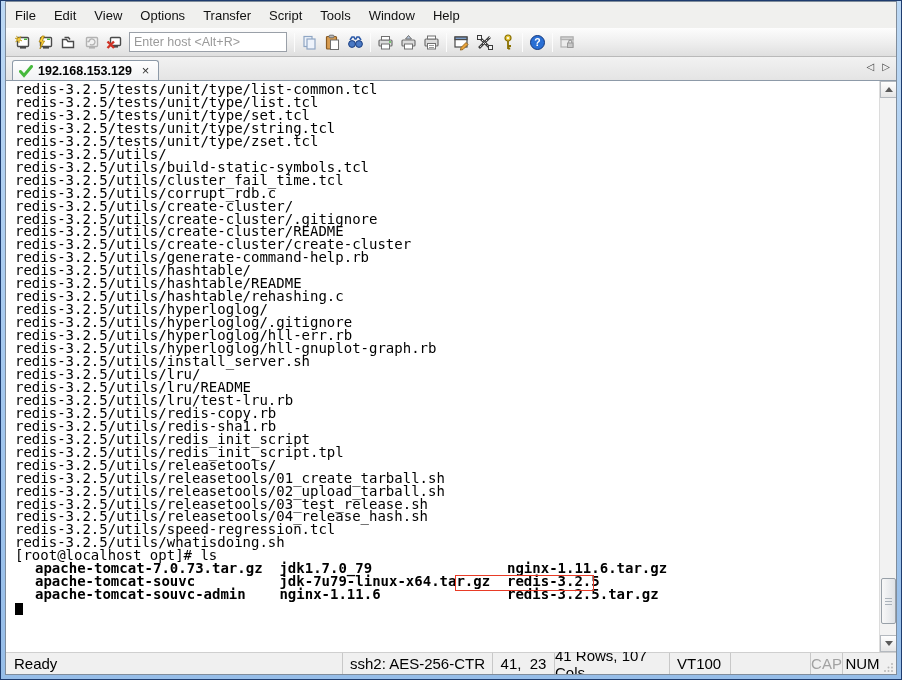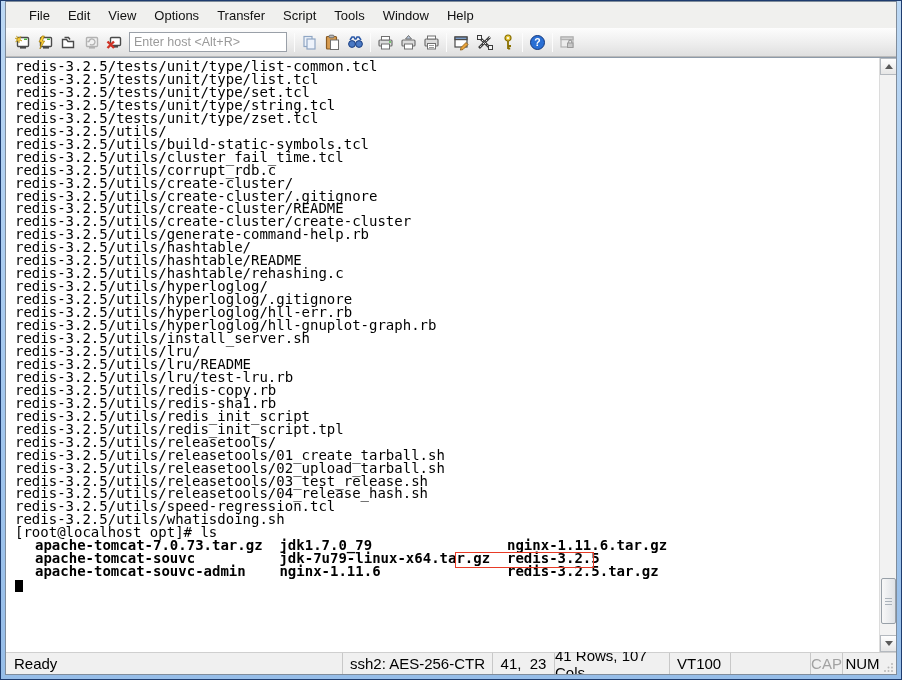--- a/index.html
+++ b/index.html
@@ -37,21 +37,21 @@
   }
   .glyph-min { width:9px; height:3px; background:#333; margin-top:6px; }
   .glyph-max { width:9px; height:8px; border:1px solid #333; background:linear-gradient(#fff,#ddd); }
   .glyph-close { color:#fff; font-size:12px; font-weight:bold; text-shadow:0 1px 1px #7c1f14; }
   
   .frame-body {
     flex:1; margin:0 4px 4px 4px; display:flex; flex-direction:column;
     background:#f0f0f0; border:1px solid #7f8c9b; overflow:hidden;
   }
   
-  .menubar { height:26px; flex:0 0 26px; display:flex; align-items:center; background:#f0f0ee; padding-left:14px; }
+  .menubar { height:26px; flex:0 0 26px; display:flex; align-items:center; background:#f0f0ee; }
   .menu-item { font-size:13px; color:#111; padding:4px 9px; cursor:default; }
   
   .toolbar {
     height:29px; flex:0 0 29px; display:flex; align-items:center; padding-left:4px;
     background:linear-gradient(#fdfdfd, #ececec 60%, #dfdfdf);
     border-bottom:1px solid #b9b9b9;
   }
   .tb-btn { width:23px; height:23px; display:flex; align-items:center; justify-content:center; }
   .tb-sep { width:1px; height:19px; background:#b5b5b5; border-right:1px solid #fcfcfc; margin:0 3px; }
   .host-input {
@@ -253,20 +253,33 @@
       <div class="tb-btn">
         <svg width="17" height="17" viewBox="0 0 17 17">
           <rect x="2" y="3" width="12" height="10" fill="#ececec" stroke="#b2b2b2" stroke-width="1.2"></rect>
           <rect x="2" y="3" width="12" height="2.6" fill="#d2d2d2" stroke="#b2b2b2" stroke-width="1.2"></rect>
           <rect x="8.5" y="9" width="5.5" height="4.5" fill="#c8c8c8" stroke="#9a9a9a"></rect>
           <path d="M9.7 9 v-1.4 a1.5 1.5 0 0 1 3 0 V9" fill="none" stroke="#9a9a9a" stroke-width="1.1"></path>
         </svg>
       </div>
     </div>
 
+    <div class="tabbar">
+      <div class="tab">
+        <svg width="14" height="13" viewBox="0 0 14 13">
+          <path d="M1.5 6.5 L5 10.5 L12.5 1.5" fill="none" stroke="#46b93c" stroke-width="3" stroke-linecap="round"></path>
+        </svg>
+        <span class="tab-label">192.168.153.129</span>
+        <span class="tab-close">×</span>
+      </div>
+      <div class="tab-arrows">
+        <span>◁</span>
+        <span>▷</span>
+      </div>
+    </div>
 
     <div class="terminal">
       <div class="term-content">
         <pre>redis-3.2.5/tests/unit/type/list-common.tcl
 redis-3.2.5/tests/unit/type/list.tcl
 redis-3.2.5/tests/unit/type/set.tcl
 redis-3.2.5/tests/unit/type/string.tcl
 redis-3.2.5/tests/unit/type/zset.tcl
 redis-3.2.5/utils/
 redis-3.2.5/utils/build-static-symbols.tcl

